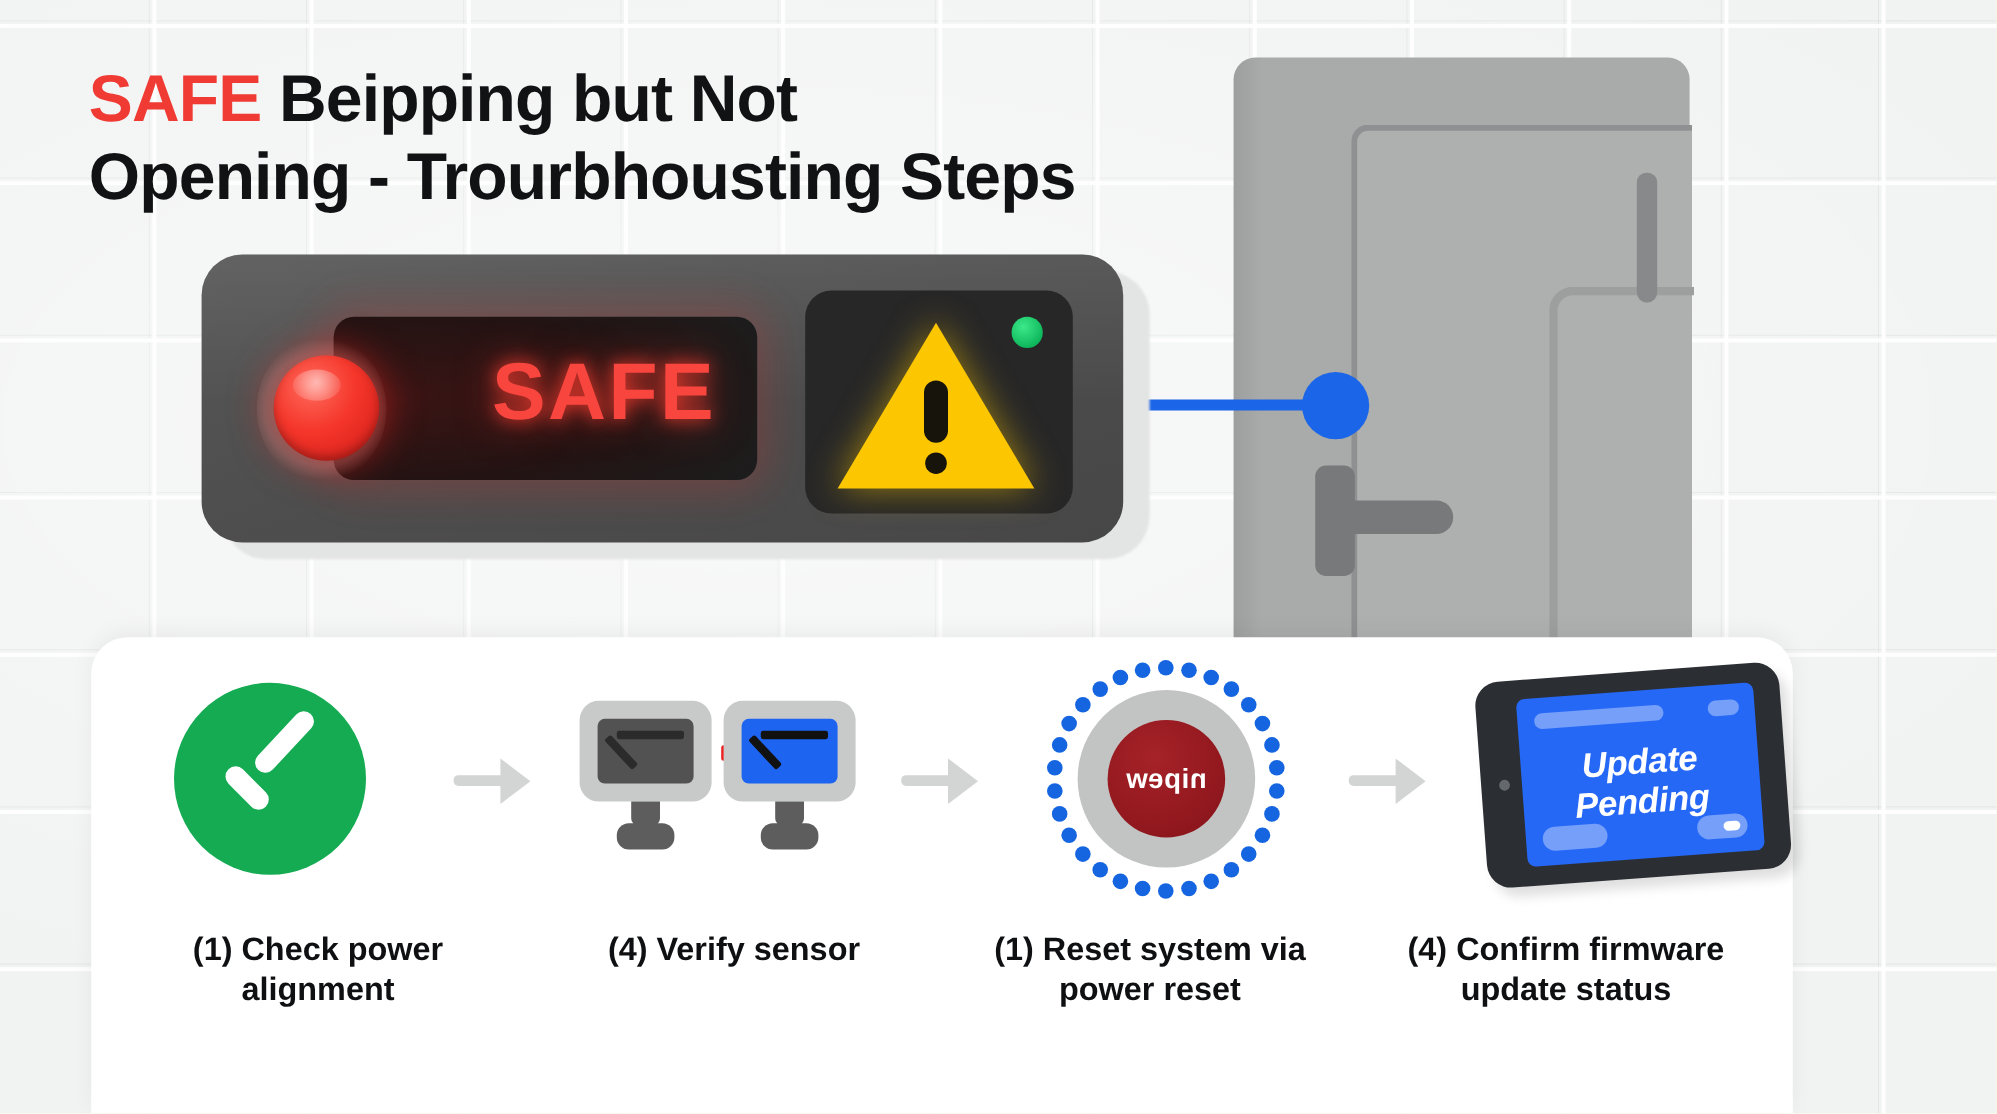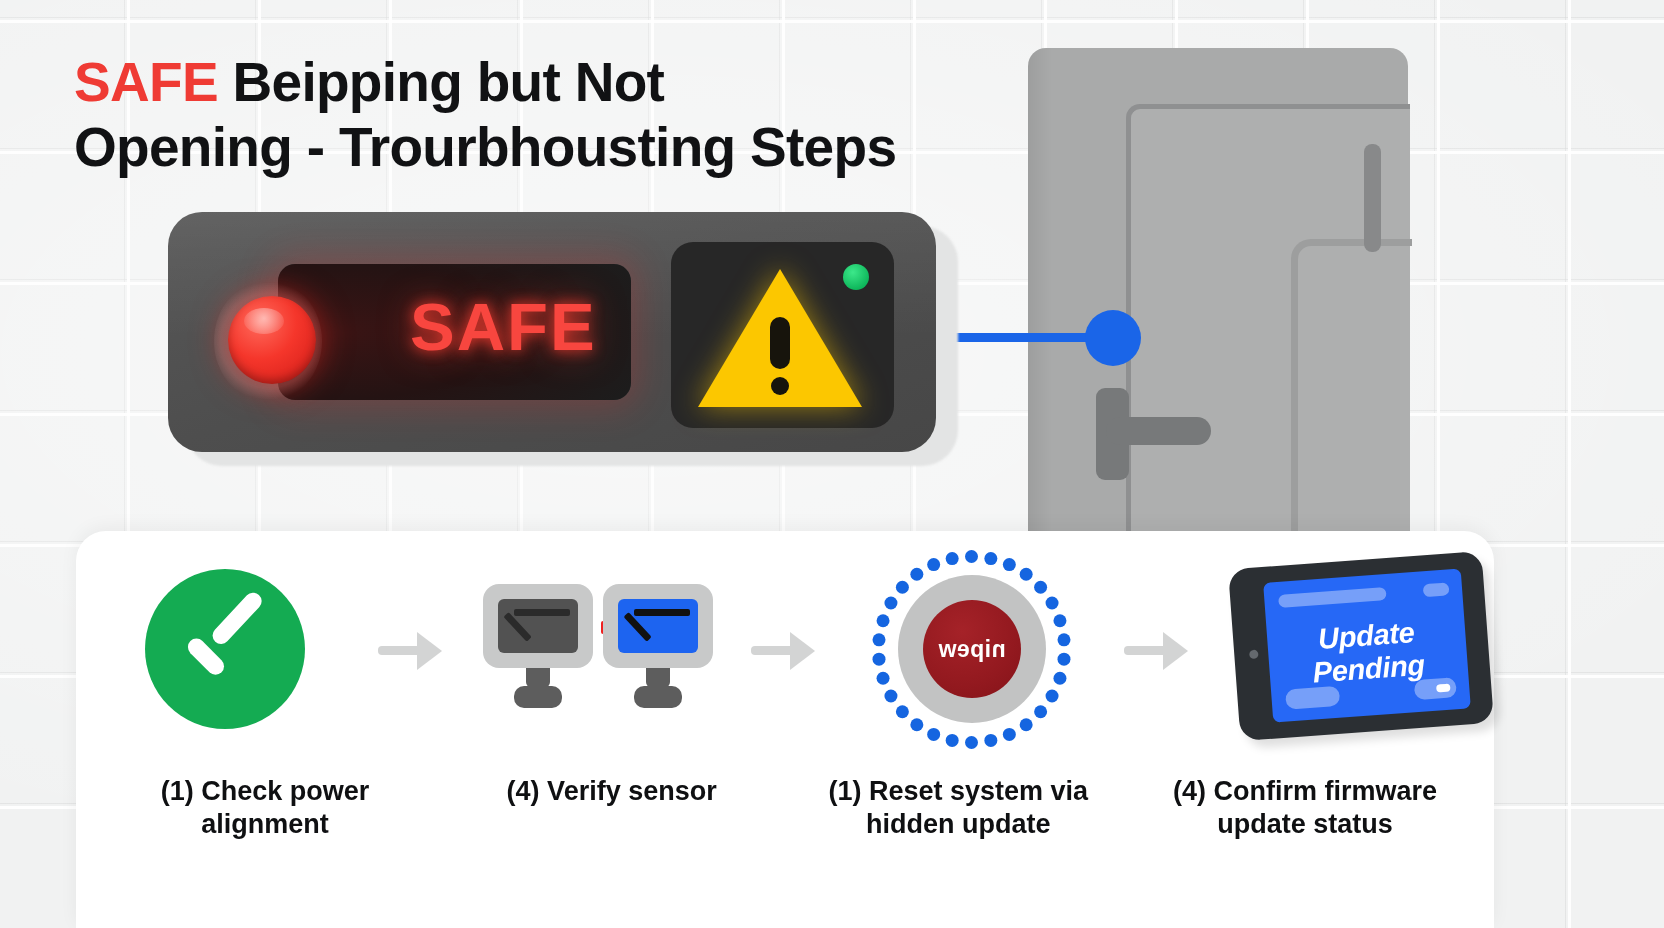--- a/index.html
+++ b/index.html
@@ -671,21 +671,21 @@
     <div id="captions">
       <div class="caption-cell">
         <span class="l1">(1) Check power</span>
         <span class="l2">alignment</span>
       </div>
       <div class="caption-cell">
         <span class="l1">(4) Verify sensor</span>
       </div>
       <div class="caption-cell">
         <span class="l1">(1) Reset system via</span>
-        <span class="l2">hidden update</span>
+        <span class="l2">power reset</span>
       </div>
       <div class="caption-cell">
         <span class="l1">(4) Confirm firmware</span>
         <span class="l2">update status</span>
       </div>
     </div>
 
   </div>
 </div>
 

